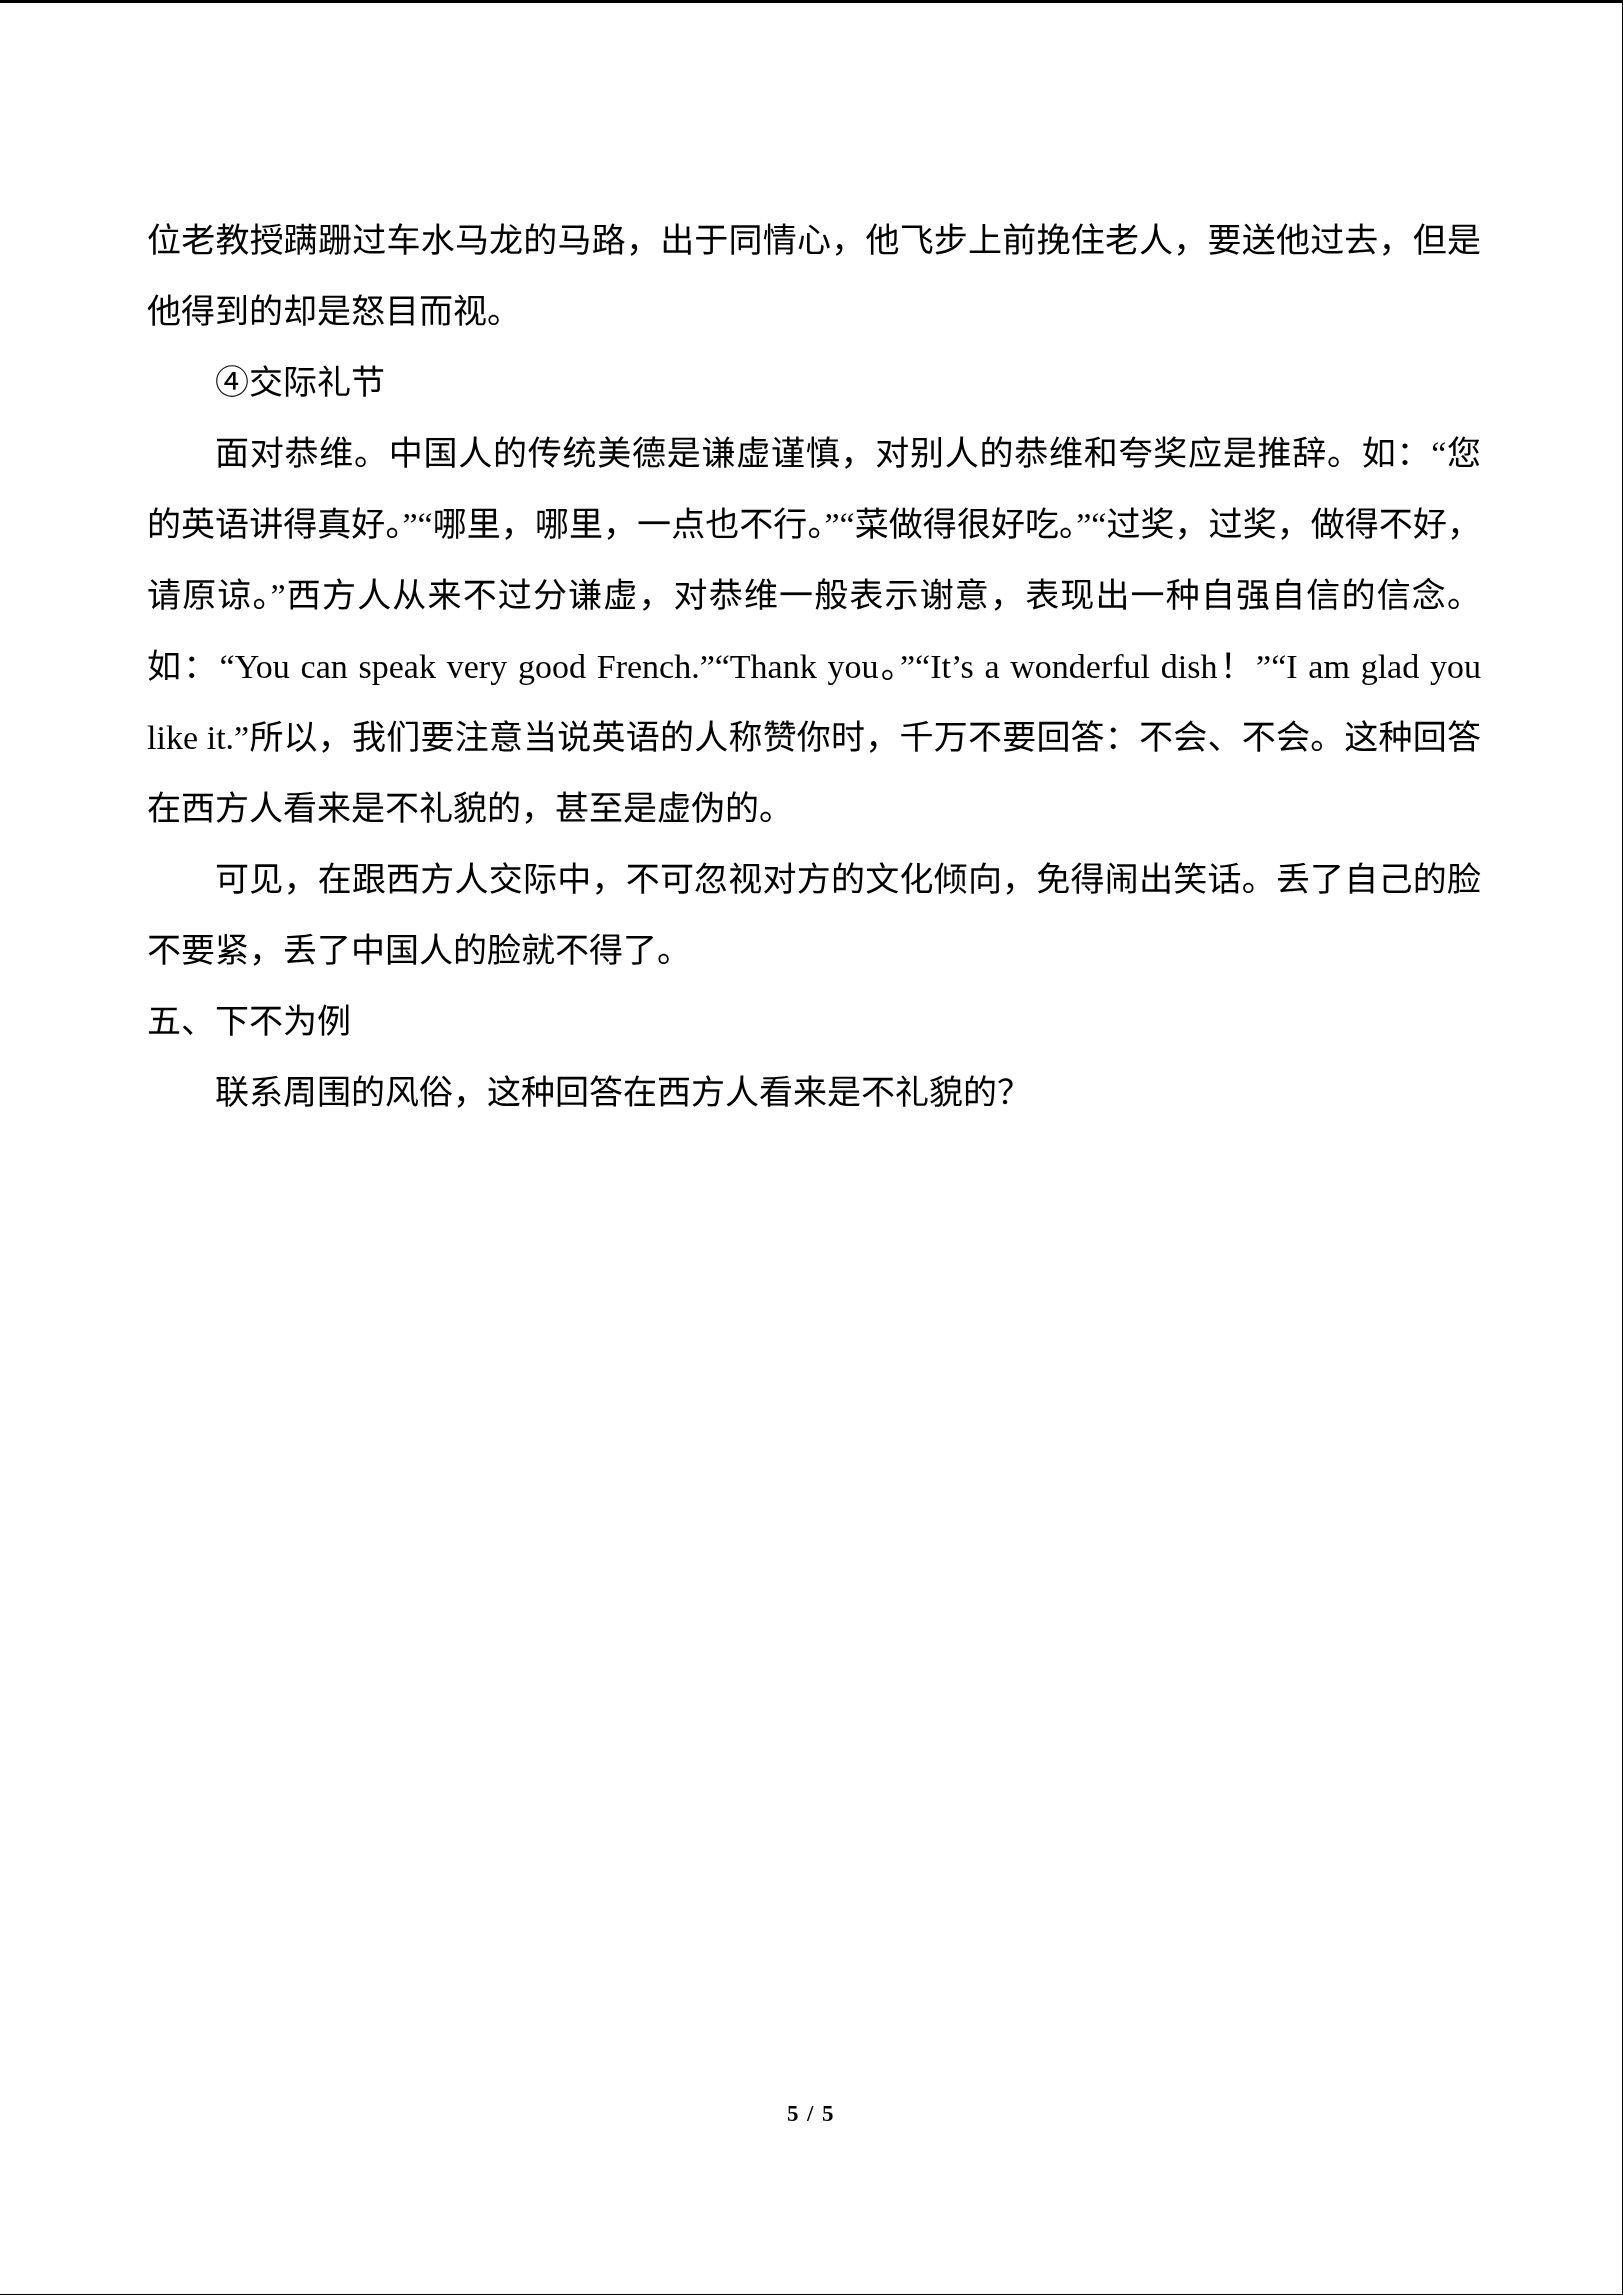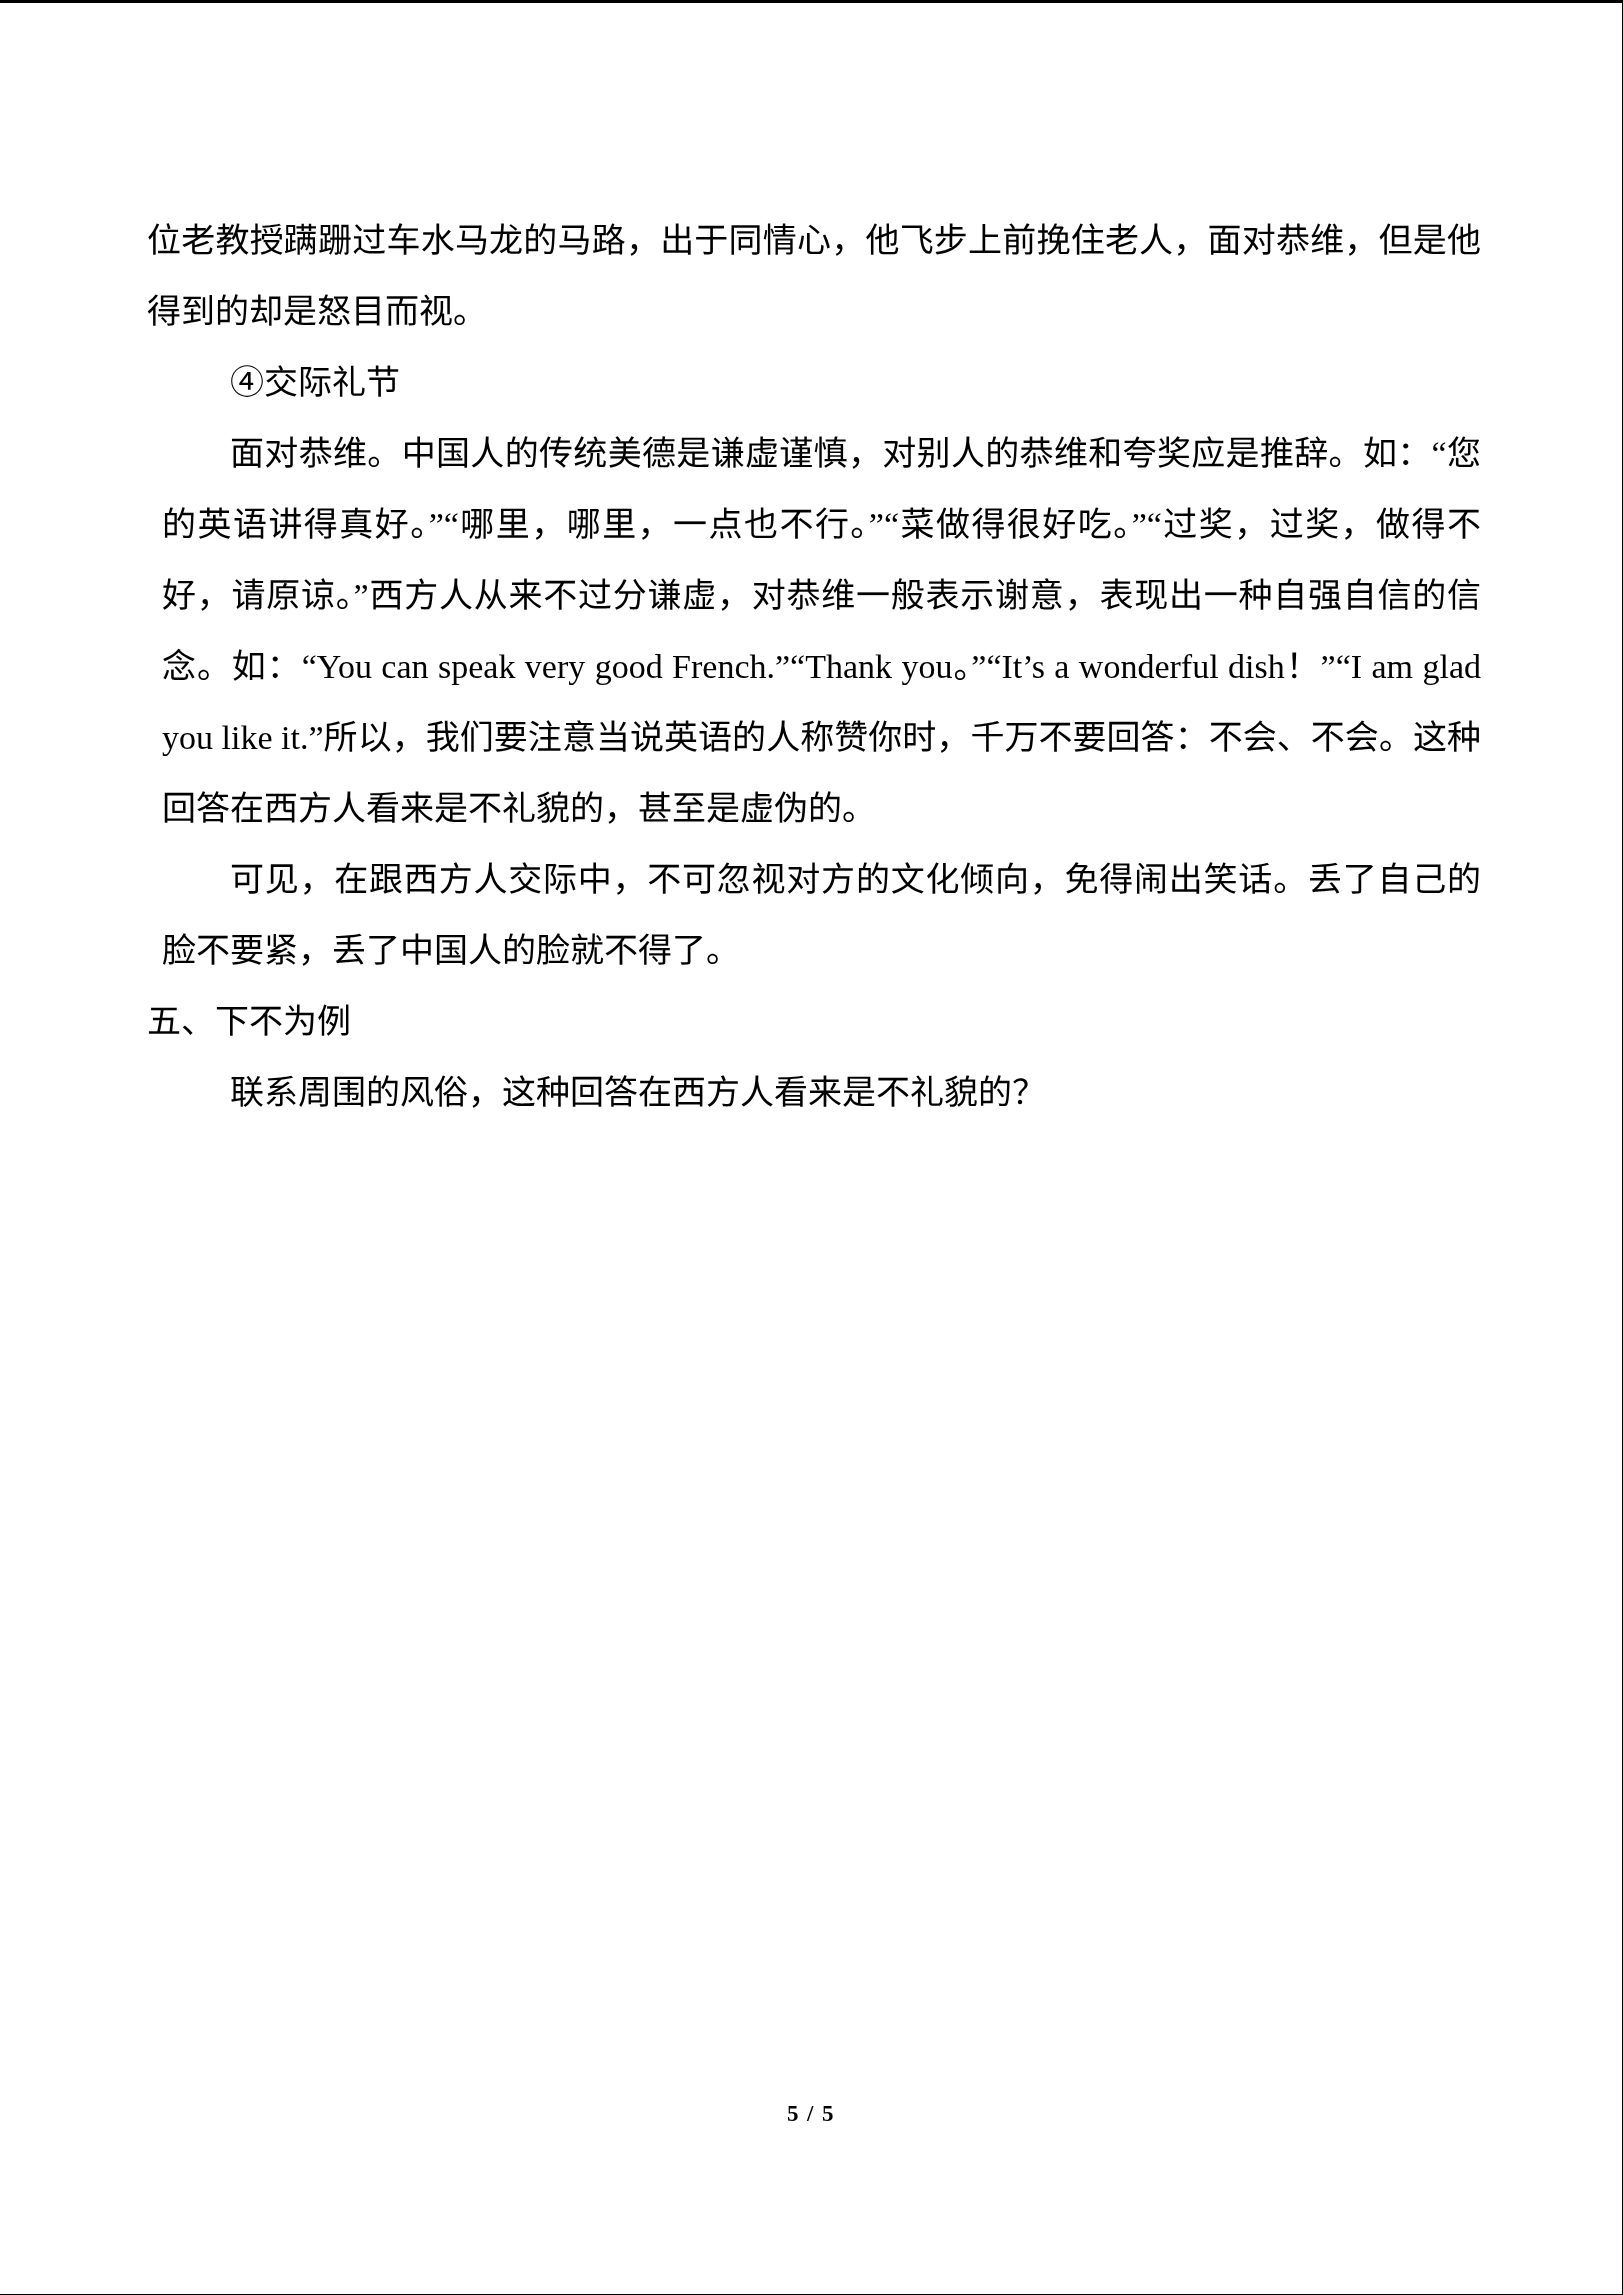--- a/index.html
+++ b/index.html
@@ -30,21 +30,20 @@
     color: #000000;
     font-family: "Liberation Serif", "DejaVu Serif", serif;
     font-size: 34px;
     line-height: 71px;
     text-align: justify;
     text-justify: inter-ideograph;
     word-break: break-word;
   }
   .content p.indent {
     text-indent: 68px;
-    margin-left: 15px;
   }
   .footer {
     position: absolute;
     top: 2098px;
     left: 0;
     width: 100%;
     text-align: center;
   }
   .page-number {
     color: #000000;
@@ -53,21 +52,21 @@
     font-weight: bold;
     letter-spacing: 1.4px;
     text-align: center;
   }
 </style>
 </head>
 <body>
 
 <div class="page">
   <div class="content">
-    <p>位老教授蹒跚过车水马龙的马路，出于同情心，他飞步上前挽住老人，面对恭维，但是他得到的却是怒目而视。</p>
+    <p>位老教授蹒跚过车水马龙的马路，出于同情心，他飞步上前挽住老人，要送他过去，但是他得到的却是怒目而视。</p>
     <p class="indent">④交际礼节</p>
     <p class="indent">面对恭维。中国人的传统美德是谦虚谨慎，对别人的恭维和夸奖应是推辞。如：“您的英语讲得真好。”“哪里，哪里，一点也不行。”“菜做得很好吃。”“过奖，过奖，做得不好，请原谅。”西方人从来不过分谦虚，对恭维一般表示谢意，表现出一种自强自信的信念。如：“You can speak very good French.”“Thank you。”“It’s a wonderful dish！”“I am glad you like it.”所以，我们要注意当说英语的人称赞你时，千万不要回答：不会、不会。这种回答在西方人看来是不礼貌的，甚至是虚伪的。</p>
     <p class="indent">可见，在跟西方人交际中，不可忽视对方的文化倾向，免得闹出笑话。丢了自己的脸不要紧，丢了中国人的脸就不得了。</p>
     <p>五、下不为例</p>
     <p class="indent">联系周围的风俗，这种回答在西方人看来是不礼貌的？</p>
   </div>
 
   <div class="footer">
     <span class="page-number">5 / 5</span>
   </div>

